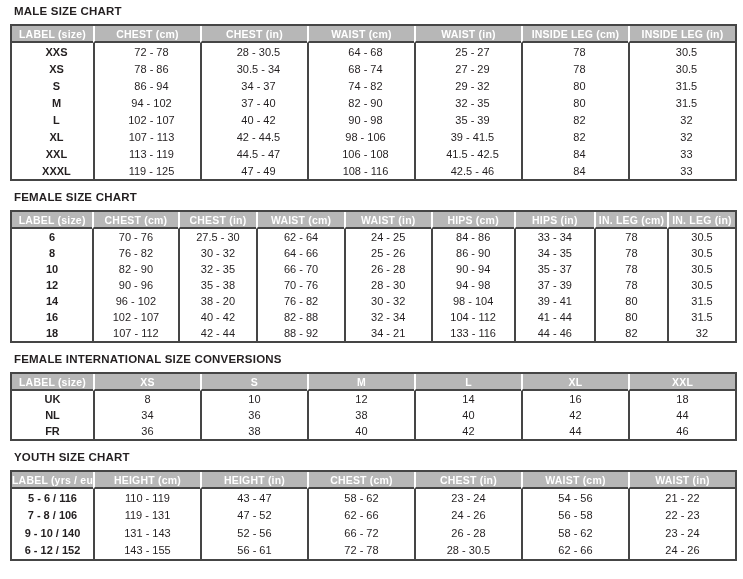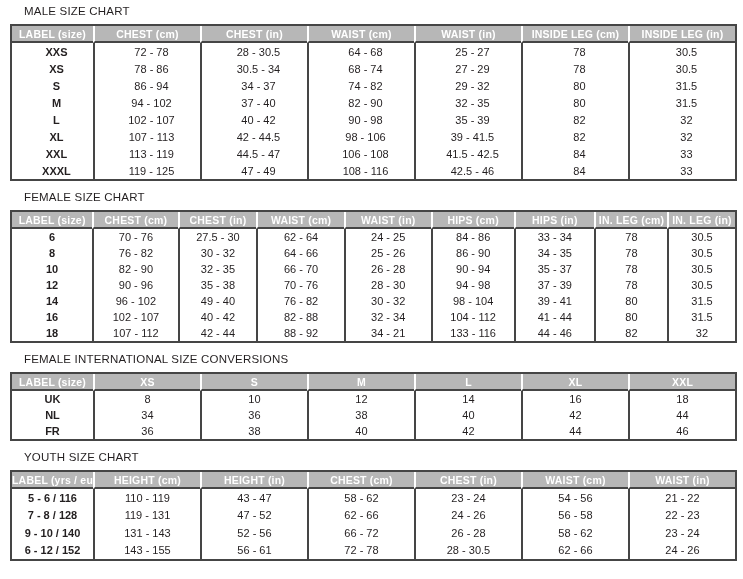--- a/index.html
+++ b/index.html
@@ -12,24 +12,24 @@
   html,body{width:743px;height:579px;overflow:hidden;background:#ffffff;}
   body{
     font-family:"Liberation Sans","DejaVu Sans",sans-serif;
     color:var(--body-text);
     padding:5px 6px 0 10px;
   }
   section{display:block;}
   h2{
     font-size:11.5px;
     line-height:13px;
-    font-weight:normal;
+    font-weight:bold;
     letter-spacing:.2px;
     color:var(--body-text);
-    margin:0 0 6px 14px;
+    margin:0 0 6px 4px;
   }
   table{
     width:100%;
     table-layout:fixed;
     border-collapse:separate;
     border-spacing:0;
     border:2px solid var(--border);
     margin-bottom:10px;
   }
   th{
@@ -233,21 +233,21 @@
             <td>70 - 76</td>
             <td>28 - 30</td>
             <td>94 - 98</td>
             <td>37 - 39</td>
             <td>78</td>
             <td>30.5</td>
           </tr>
           <tr>
             <td>14</td>
             <td>96 - 102</td>
-            <td>49 - 40</td>
+            <td>38 - 20</td>
             <td>76 - 82</td>
             <td>30 - 32</td>
             <td>98 - 104</td>
             <td>39 - 41</td>
             <td>80</td>
             <td>31.5</td>
           </tr>
           <tr>
             <td>16</td>
             <td>102 - 107</td>
@@ -354,21 +354,21 @@
           <tr>
             <td>5 - 6 / 116</td>
             <td>110 - 119</td>
             <td>43 - 47</td>
             <td>58 - 62</td>
             <td>23 - 24</td>
             <td>54 - 56</td>
             <td>21 - 22</td>
           </tr>
           <tr>
-            <td>7 - 8 / 128</td>
+            <td>7 - 8 / 106</td>
             <td>119 - 131</td>
             <td>47 - 52</td>
             <td>62 - 66</td>
             <td>24 - 26</td>
             <td>56 - 58</td>
             <td>22 - 23</td>
           </tr>
           <tr>
             <td>9 - 10 / 140</td>
             <td>131 - 143</td>

